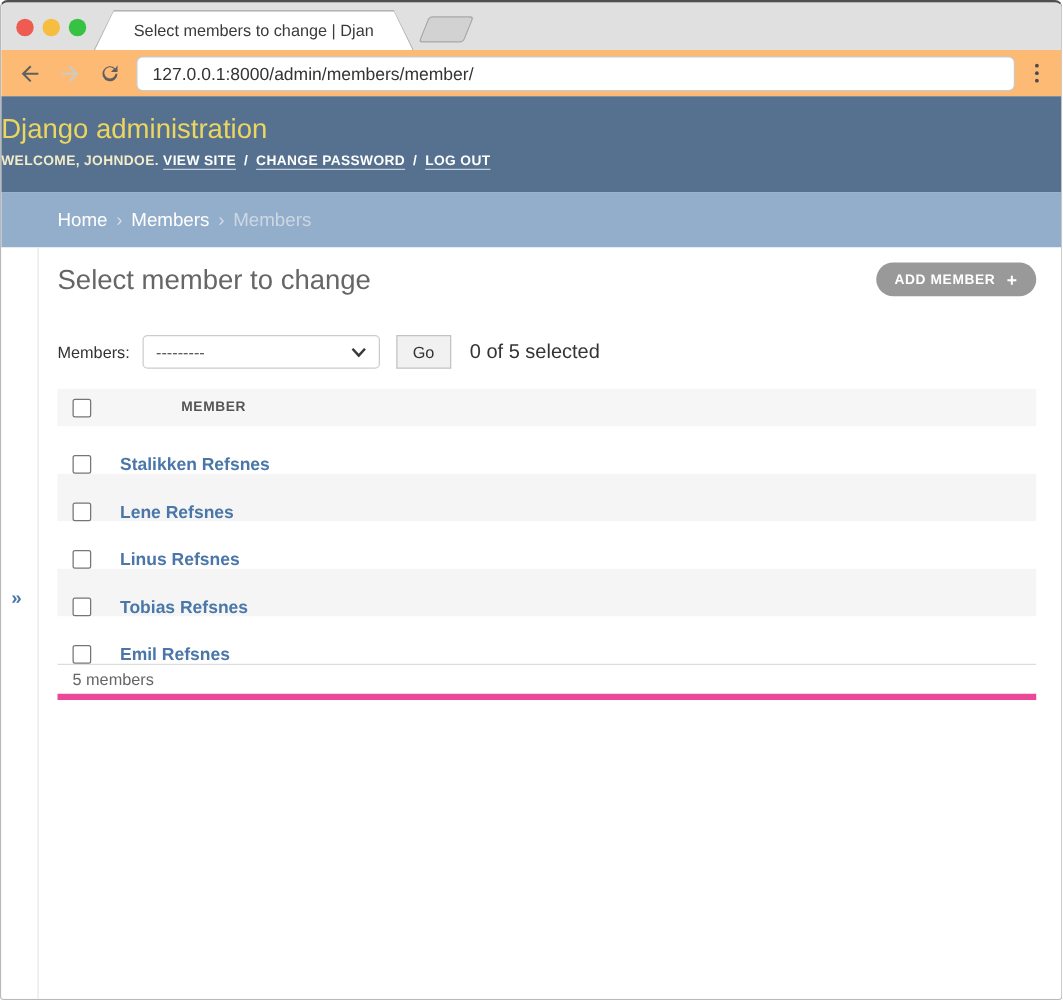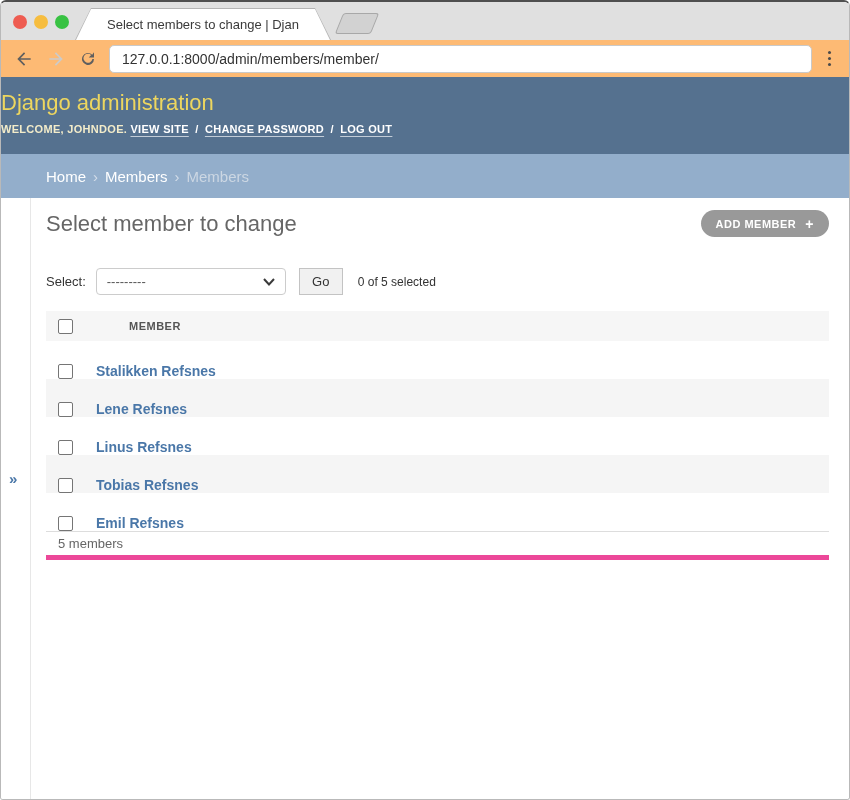--- a/index.html
+++ b/index.html
@@ -83,24 +83,24 @@
   .selectbox {
     margin-left: 10px; width: 190px; height: 27px; border: 1px solid #ccc; border-radius: 4px;
     background: #fff; display: flex; align-items: center; justify-content: space-between;
     padding: 0 10px; color: #555; cursor: pointer;
   }
   .gobtn {
     margin-left: 13px; width: 44px; height: 27px; background: #f1f1f1;
     border: 1px solid #c3c3c3; border-radius: 0; font-size: 13px; color: #333;
     cursor: pointer; font-family: "Liberation Sans", sans-serif;
   }
-  .counter { margin-left: 15px; font-size: 12px; color: #333; }
+  .counter { margin-left: 15px; font-size: 16px; color: #333; }
   .table { margin-top: 16px; }
   .thead { background: #f6f6f6; height: 30px; display: flex; align-items: center; padding-left: 12px; }
-  .th { font-size: 11px; font-weight: bold; color: #555; letter-spacing: .5px; margin-left: 20px; padding-left: 36px; }
+  .th { font-size: 11px; font-weight: bold; color: #555; letter-spacing: .5px; margin-left: 36px; padding-left: 36px; }
   .cb {
     width: 15px; height: 15px; border: 1px solid #757575; border-radius: 2px;
     background: #fff; flex-shrink: 0; cursor: pointer;
   }
   .row { height: 38px; display: flex; align-items: flex-end; padding-left: 12px; }
   .row.alt { background: #f5f5f5; }
   .member-link {
     margin-left: 23px; font-size: 14px; font-weight: bold; color: #4a77a8;
     text-decoration: none; cursor: pointer;
   }
@@ -182,21 +182,21 @@
 
       <div class="headrow">
         <h1>Select member to change</h1>
         <button class="addbtn">
           <span>ADD MEMBER</span>
           <span class="plus">+</span>
         </button>
       </div>
 
       <div class="actionrow">
-        <label>Select:</label>
+        <label>Members:</label>
         <div class="selectbox">
           <span>---------</span>
           <span>
             <svg width="12" height="8" viewBox="0 0 12 8">
                 <polyline points="1,1 6,6.5 11,1" fill="none" stroke="#3a3a3a" stroke-width="2"></polyline>
               </svg>
           </span>
         </div>
         <button class="gobtn">Go</button>
         <span class="counter">0 of 5 selected</span>

